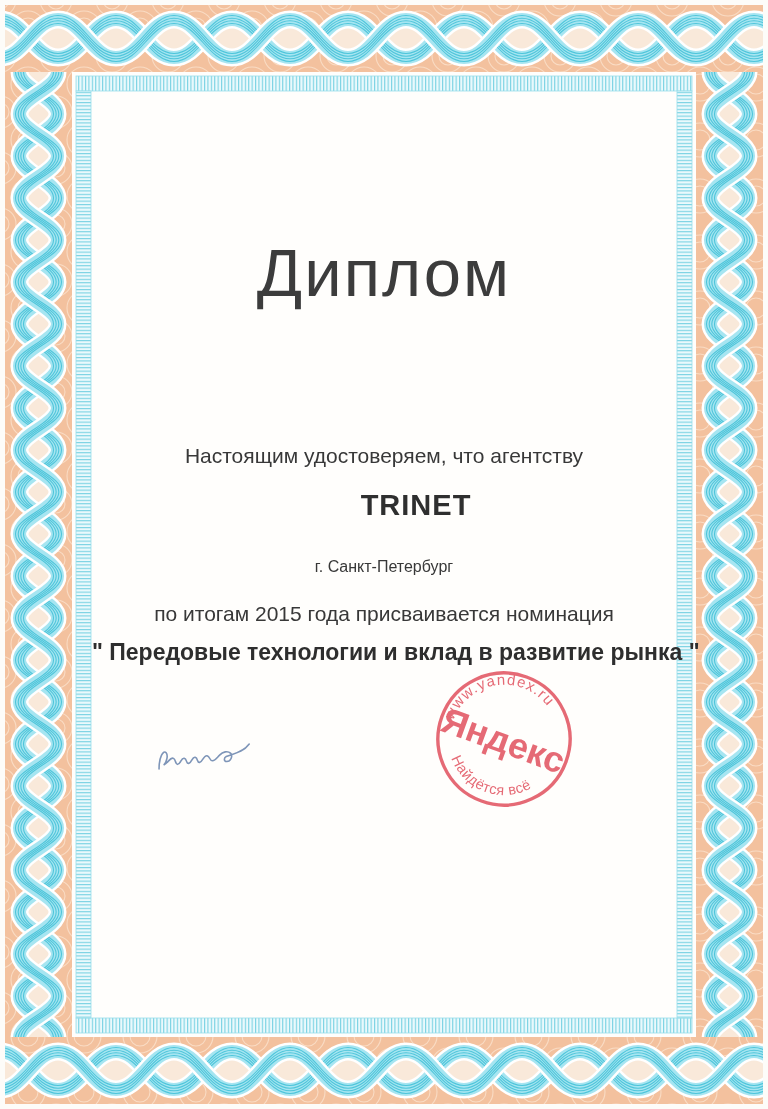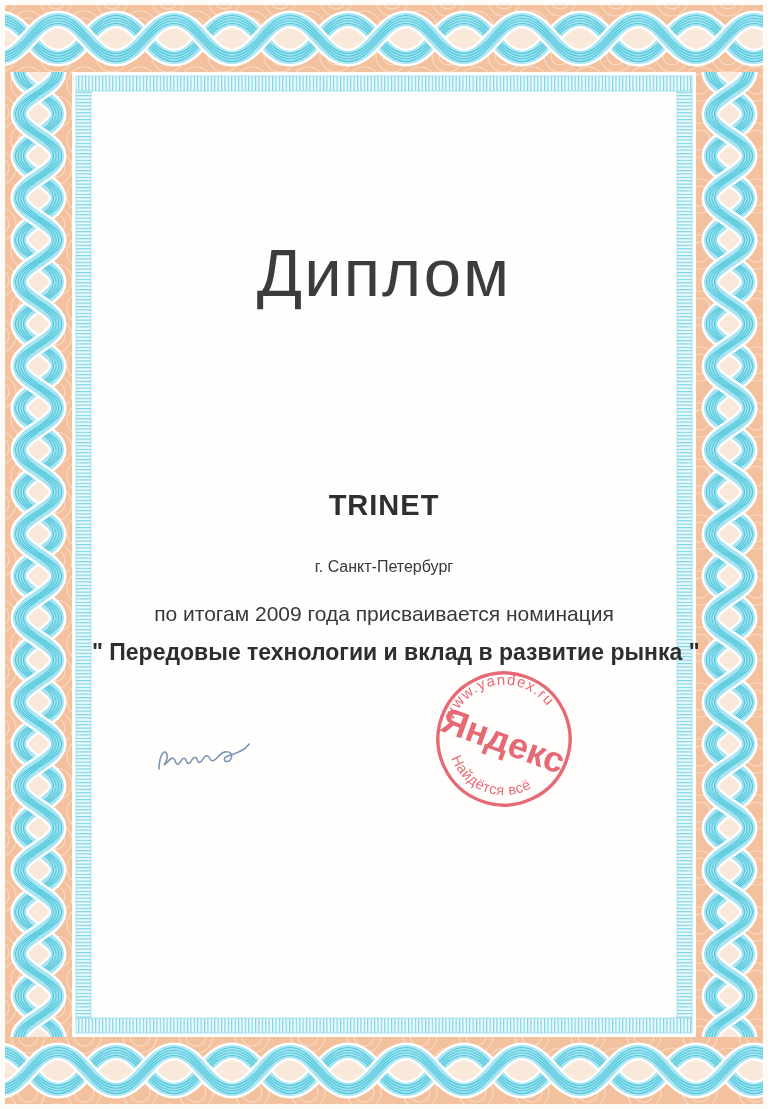--- a/index.html
+++ b/index.html
@@ -13,21 +13,21 @@
   .layer{position:absolute;left:0;top:0;}
   .cline{
     position:absolute;
     left:92px;width:584px;
     text-align:center;
     color:#383838;
     white-space:nowrap;
   }
   .t-title{top:234px;font-size:67px;color:#3c3c3c;letter-spacing:2px;}
   .t-certify{top:444px;font-size:21px;}
-  .t-agency{top:489px;font-size:29px;font-weight:bold;color:#2f2f2f;letter-spacing:1px;}
+  .t-agency{top:489px;font-size:29px;font-weight:bold;color:#2f2f2f;letter-spacing:1px;padding-left:32px;}
   .t-city{top:558px;font-size:16px;}
   .t-award{top:602px;font-size:21px;}
   .t-nomination{top:639px;font-size:23px;font-weight:bold;color:#2e2e2e;}
   .sig-svg{position:absolute;left:148px;top:731px;width:112px;height:48px;transform:rotate(-5deg);}
   .stamp-svg{position:absolute;left:419px;top:654px;width:170px;height:170px;}
   svg text{font-family:"Liberation Sans", sans-serif;}
 </style>
 </head>
 <body>
 
@@ -127,23 +127,24 @@
 
     <rect x="72" y="72" width="624" height="965" fill="#fffefc"></rect>
 
     <rect x="76" y="76" width="616" height="15" fill="url(#hatchX)" stroke="#9adfec" stroke-width="0.8"></rect>
     <rect x="76" y="1018" width="616" height="15" fill="url(#hatchX)" stroke="#9adfec" stroke-width="0.8"></rect>
     <rect x="76" y="91" width="15" height="927" fill="url(#hatchY)" stroke="#9adfec" stroke-width="0.8"></rect>
     <rect x="677" y="91" width="15" height="927" fill="url(#hatchY)" stroke="#9adfec" stroke-width="0.8"></rect>
   </svg>
 
   <div class="cline t-title">Диплом</div>
+  <div class="cline t-certify">Настоящим удостоверяем, что агентству</div>
   <div class="cline t-agency">TRINET</div>
   <div class="cline t-city">г. Санкт-Петербург</div>
-  <div class="cline t-award">по итогам 2009 года присваивается номинация</div>
+  <div class="cline t-award">по итогам 2015 года присваивается номинация</div>
   <div class="cline t-nomination">" Передовые технологии и вклад в развитие рынка "</div>
 
   <svg class="sig-svg" viewBox="0 0 112 48" aria-hidden="true">
     <path d="M 10,34 C 11,22 16,15 18.5,18.5 C 20.5,21.5 18,28 15,30.5
              C 19,29 22,23.5 25,24.5 C 28,25.5 26,31 29,31
              C 32,31 33,24.5 36,25.5 C 39,26.5 37,31 40,31
              C 43,31 44,24.5 47,25.5 C 50,26.5 48,31 51,31
              C 54,31 55.5,24 59,25 C 62,26 61,30.5 64,30.5
              C 66.5,30.5 69,27.5 71.5,25.5 C 75,22.5 80,21.5 82.5,24.5
              C 85,27.5 82,33 78,32.5 C 75,32 75.5,28.5 78,27.5

